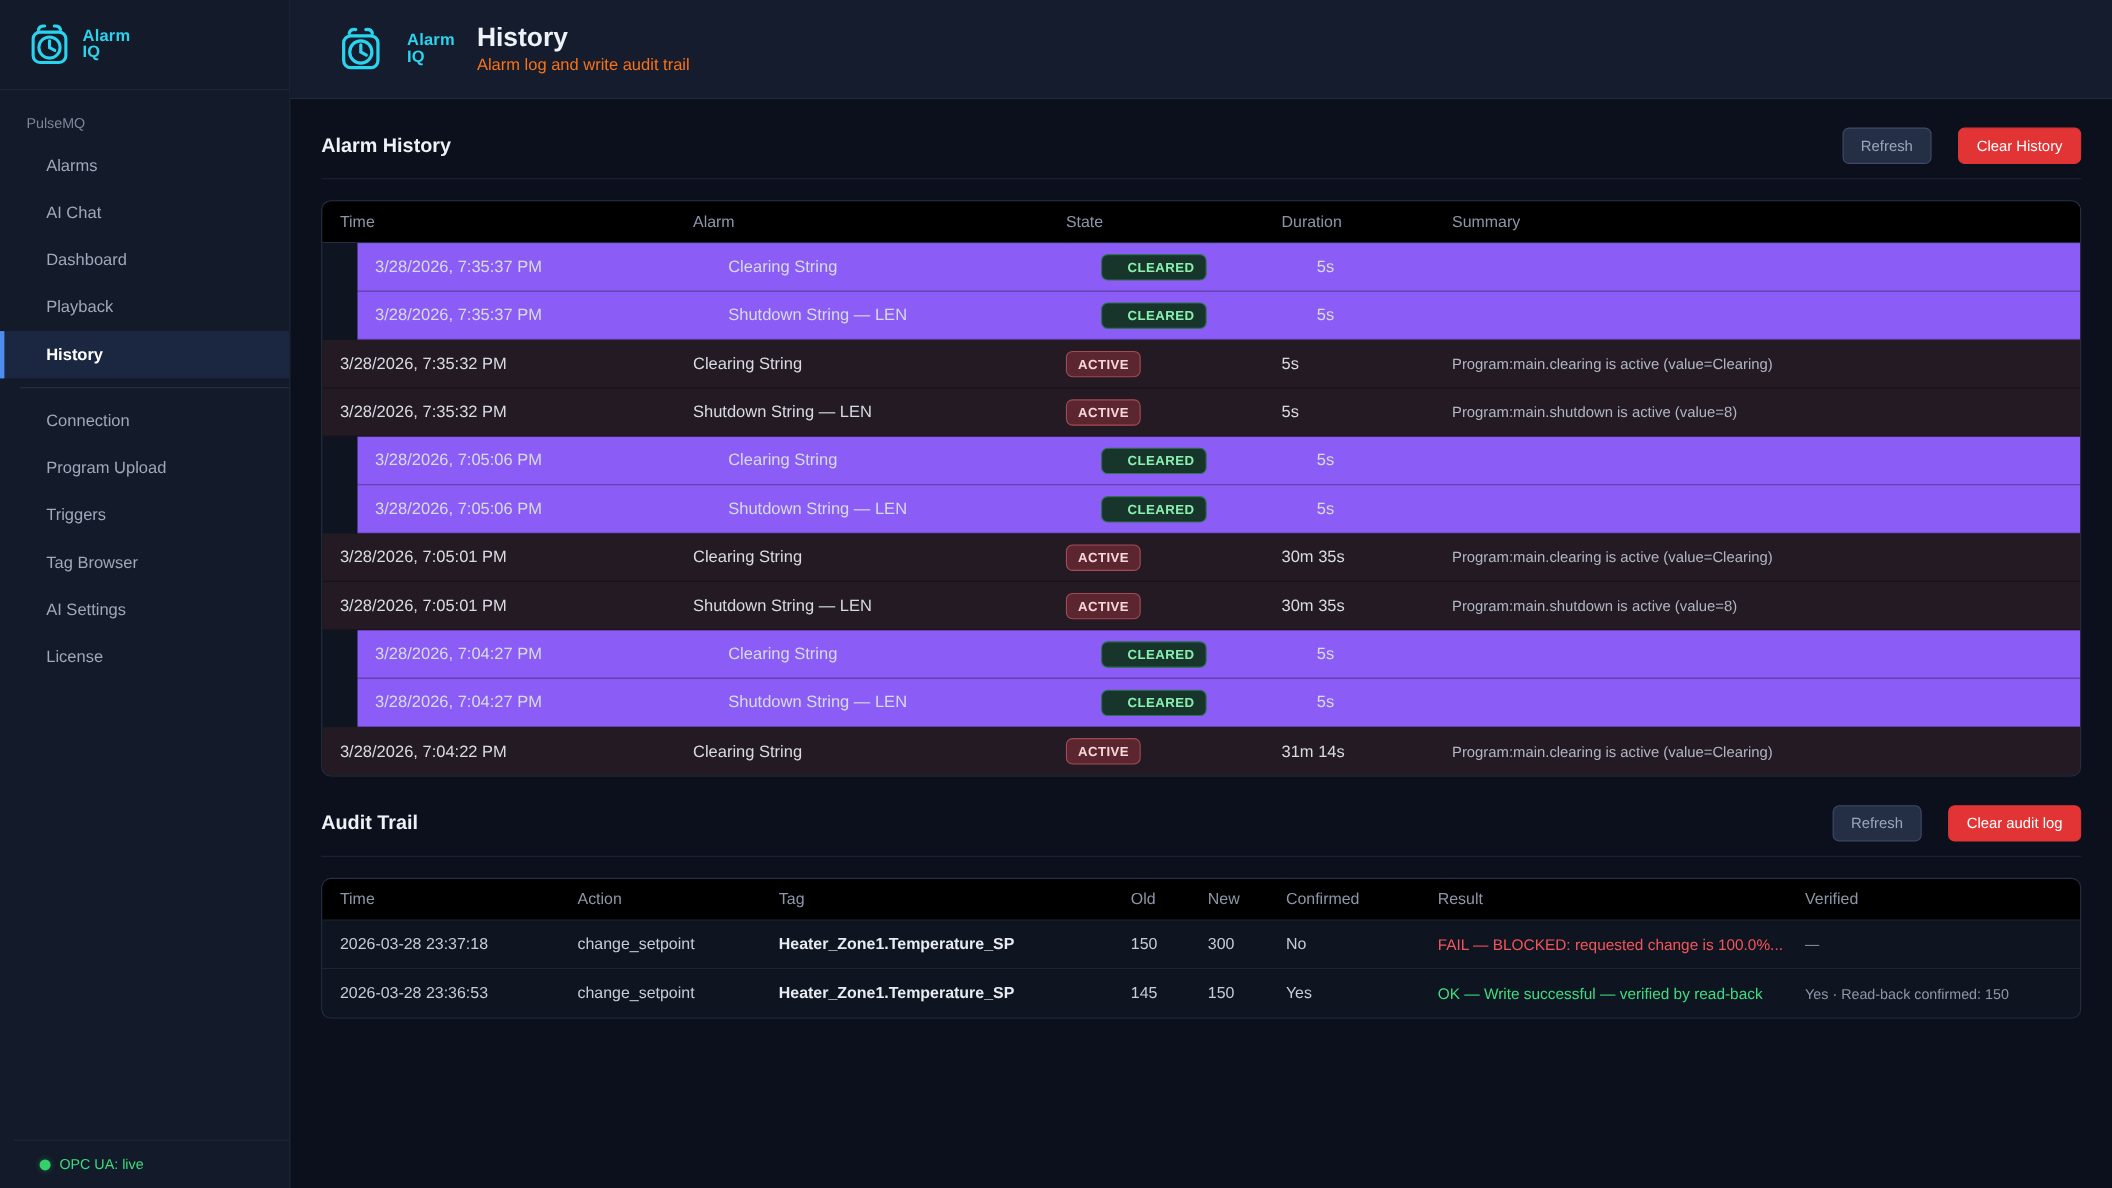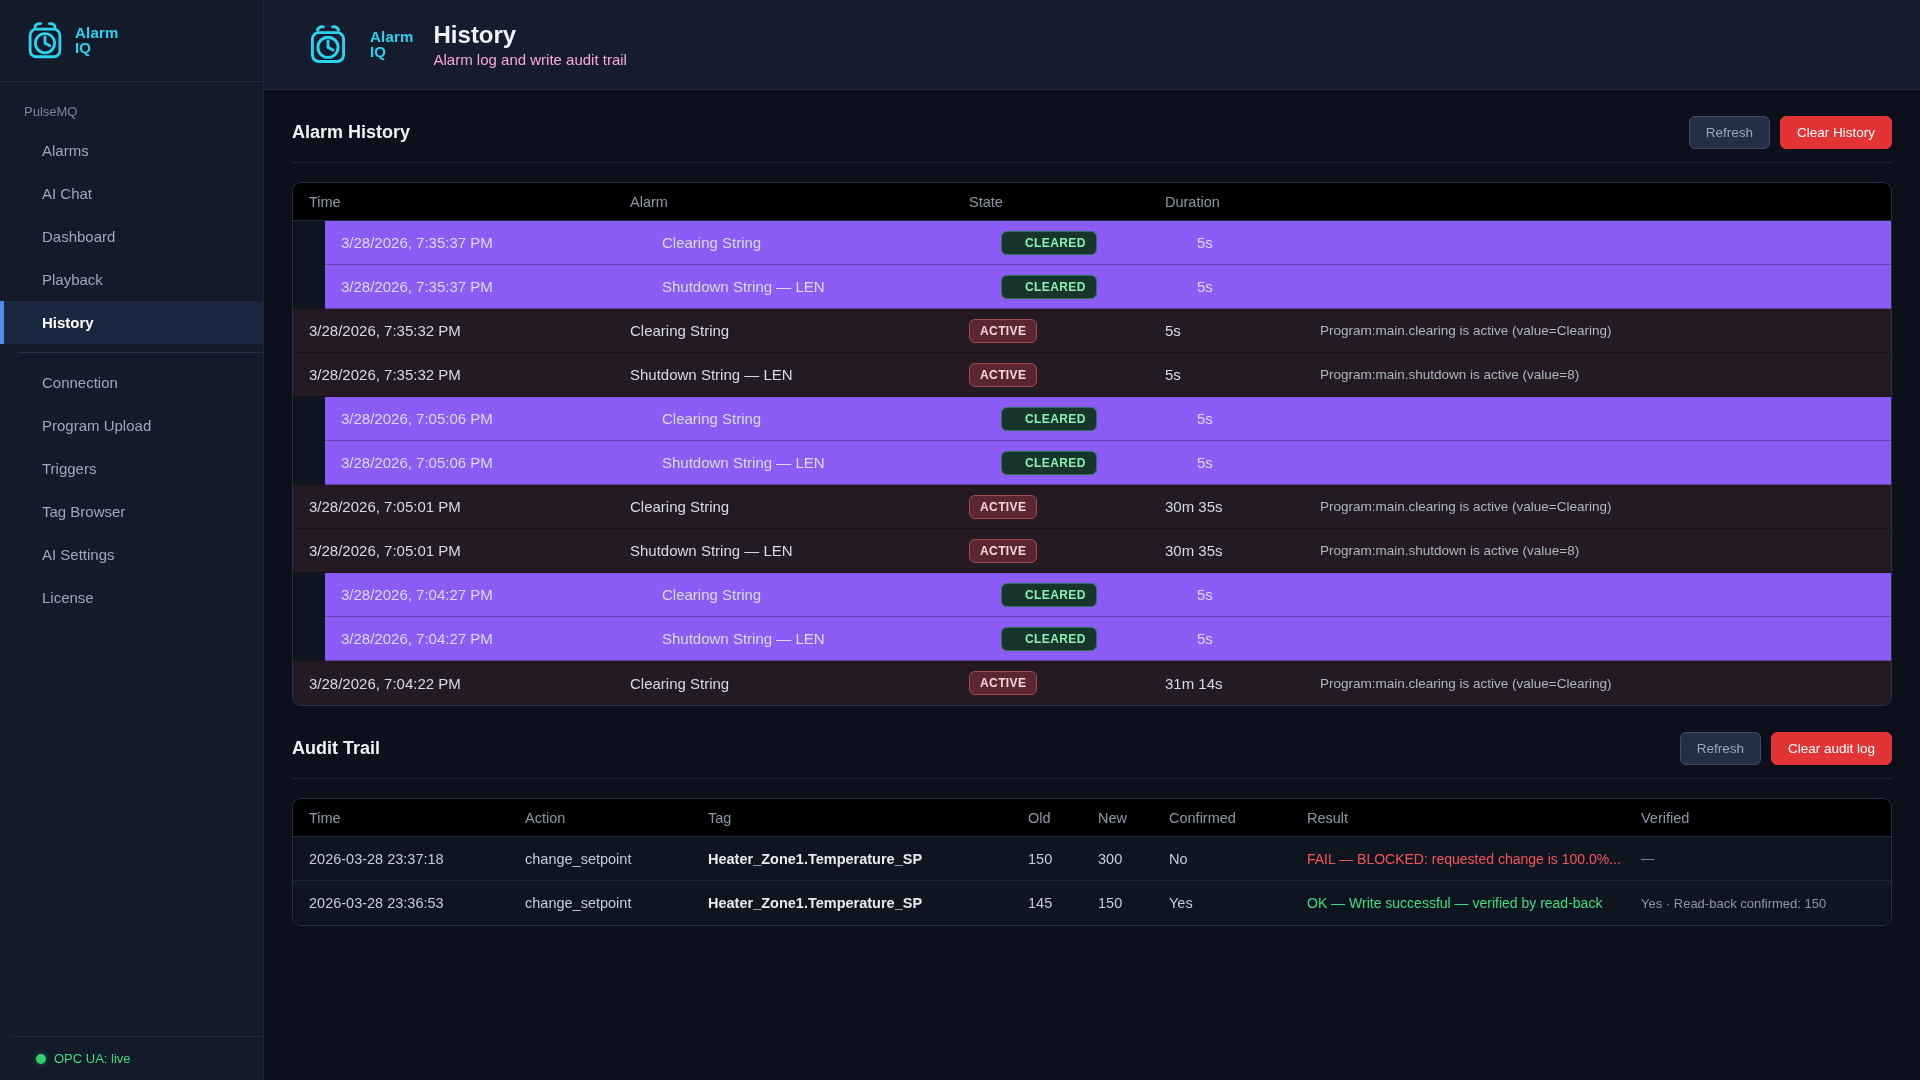--- a/index.html
+++ b/index.html
@@ -23,26 +23,26 @@
   .side-footer{ position:absolute; bottom:0; left:12px; right:0; border-top:1px solid #202a3b;
                 padding:14px 24px; display:flex; align-items:center; gap:8px; }
   .status-dot{ width:10px; height:10px; border-radius:50%; background:#34d06e; box-shadow:0 0 6px #34d06e66; }
   .status-text{ font-size:13px; color:#3bdc7e; }
   
   .main{ flex:1; display:flex; flex-direction:column; background:#0b101c; }
   .topbar{ height:90px; background:#151c2d; border-bottom:1px solid #202a3b;
            display:flex; align-items:center; padding:0 42px; gap:20px; }
   .topbar .logo-icon{ width:44px; height:44px; }
   .page-title{ font-size:24px; font-weight:700; color:#eef2f7; line-height:1.2; }
-  .page-subtitle{ font-size:15px; color:#f9a8d4; margin-top:2px;text-align:right; }
+  .page-subtitle{ font-size:15px; color:#f97316; margin-top:2px;text-align:right; }
   .content{ flex:1; padding:0 28px; overflow:hidden; }
   .section-head{ display:flex; align-items:center; justify-content:space-between;
                  padding:26px 0 13px; border-bottom:1px solid #1b2433; }
   .section-title{ font-size:18px; font-weight:700; color:#eef2f7; }
-  .btn-row{ display:flex; gap:10px; }
+  .btn-row{ display:flex; gap:24px; }
   .btn{ font-family:inherit; font-size:13.5px; border-radius:6px; padding:8px 16px; cursor:pointer; }
   .btn-ghost{ background:#242e45; border:1px solid #3e4a68; color:#9ba6ba; }
   .btn-danger{ background:#e23434; border:1px solid #e23434; color:#ffffff; }
   
   .card{ margin-top:19px; border:1px solid #273142; border-radius:9px; overflow:hidden; background:#0f1520; }
   .thead{ display:grid; align-items:center; height:38px; background:#000000; color:#8d96a8;
           font-size:14.5px; padding:0 16px; border-bottom:1px solid #232d40; }
   .trow{ display:grid; align-items:center; height:44px; padding:0 16px; font-size:15px;
          border-bottom:1px solid rgba(0,0,0,.28); }
   .trow:last-child{ border-bottom:none; }
@@ -130,20 +130,21 @@
         <button class="btn btn-ghost">Refresh</button>
         <button class="btn btn-danger">Clear History</button>
       </div>
     </div>
     <div class="card">
       <div class="thead alarm-grid" id="alarm-thead">
           <div>Time</div>
           <div>Alarm</div>
           <div>State</div>
           <div>Duration</div>
+          <div>Summary</div>
         </div>
       <div id="alarm-tbody">
           <div class="trow alarm-grid row-cleared">
             <div>3/28/2026, 7:35:37 PM</div>
             <div>Clearing String</div>
             <div><span class="badge badge-cleared">CLEARED</span></div>
             <div>5s</div>
             <div class="cell-summary"></div>
           </div>
           <div class="trow alarm-grid row-cleared">

